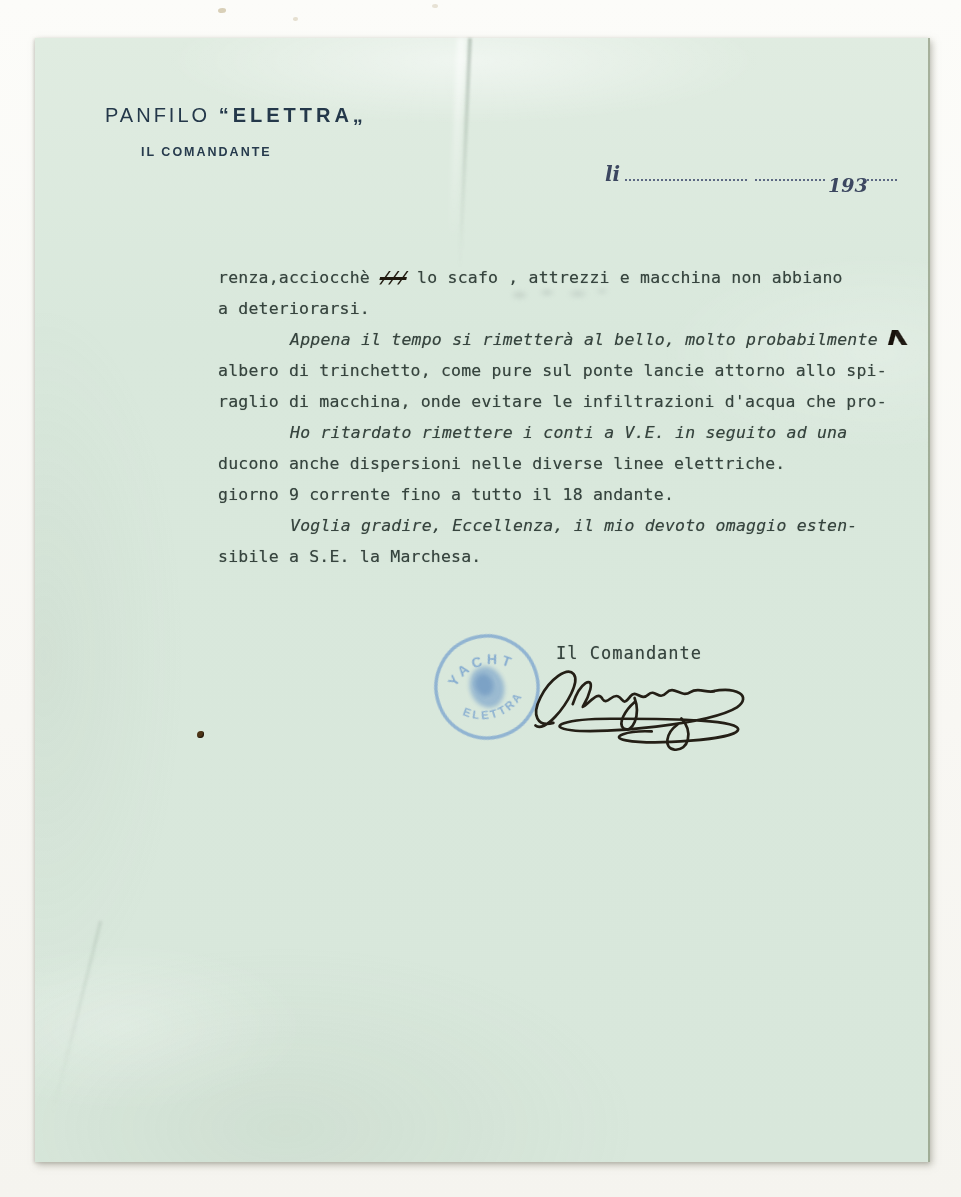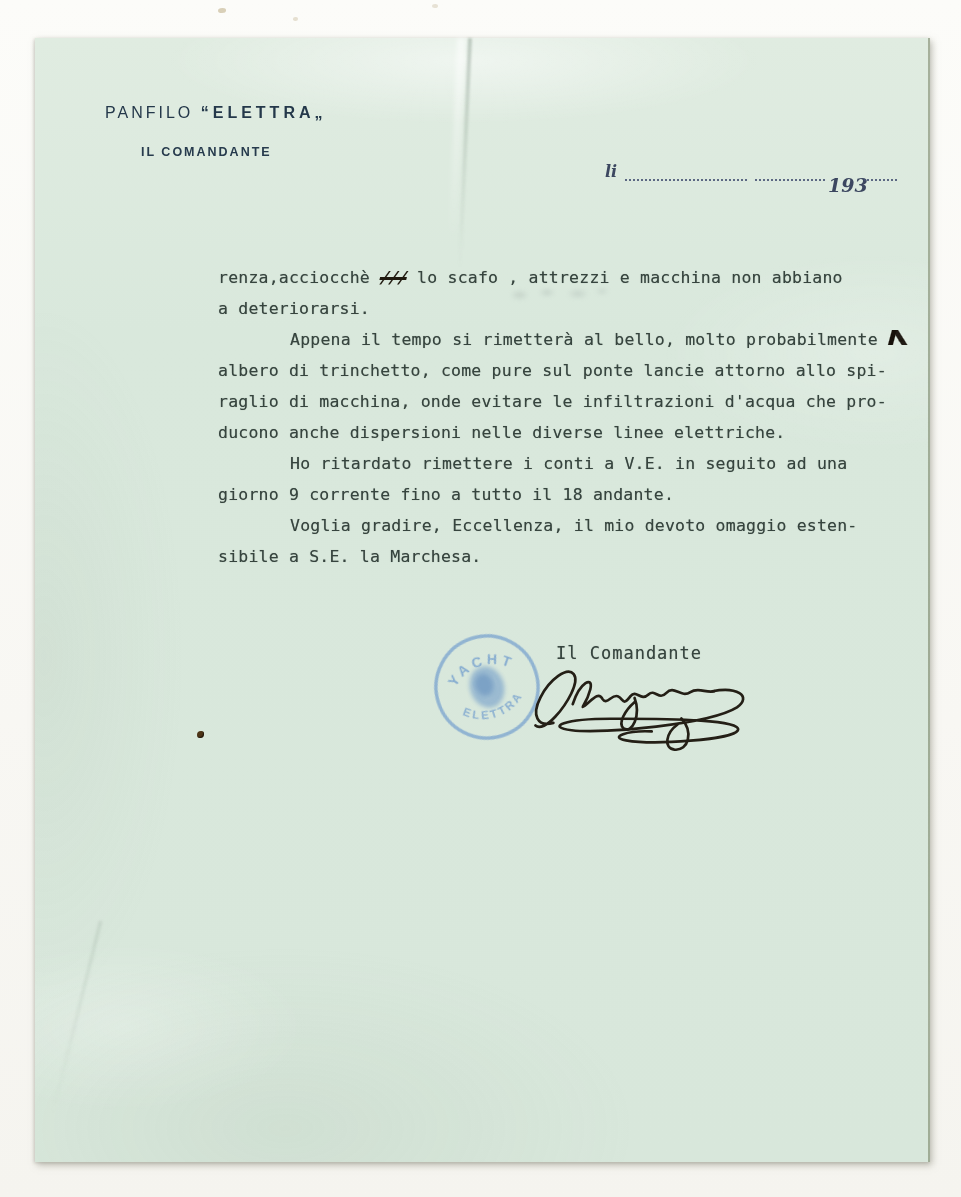--- a/index.html
+++ b/index.html
@@ -33,34 +33,34 @@
     filter:blur(2px);transform:rotate(2.5deg);
   }
   .crease2{
     position:absolute;left:40px;top:880px;width:3px;height:200px;
     background:linear-gradient(to bottom, rgba(120,140,125,.22), transparent);
     filter:blur(1.5px);transform:rotate(14deg);
   }
   
   .lh-line1{
     position:absolute;left:70px;top:66px;
-    font-family:"Liberation Sans",sans-serif;font-size:16px;letter-spacing:3px;
+    font-family:"Liberation Sans",sans-serif;font-size:20px;letter-spacing:3px;
     color:#24384a;white-space:nowrap;
   }
   .lh-line1 .lh-bold{font-weight:800;letter-spacing:4px;}
   .lh-line2{
     position:absolute;left:106px;top:107px;
     font-family:"Liberation Sans",sans-serif;font-size:12.5px;font-weight:600;
     letter-spacing:2px;color:#273b4d;white-space:nowrap;
   }
   
   .dateline{position:absolute;left:0;top:120px;width:100%;height:30px;color:#3c4760;}
   .dateline .li{
     position:absolute;left:570px;top:4px;
-    font-family:"DejaVu Serif",serif;font-style:italic;font-size:16px;font-weight:600;
+    font-family:"DejaVu Serif",serif;font-style:italic;font-size:20px;font-weight:600;
   }
   .dl-dots{position:absolute;height:17px;border-bottom:2px dotted #465273;opacity:.85;}
   .dl-dots.d1{left:590px;top:4px;width:122px;}
   .dl-dots.d2{left:720px;top:4px;width:70px;}
   .dl-dots.d3{left:829px;top:4px;width:33px;}
   .dateline .year{
     position:absolute;left:793px;top:16px;
     font-family:"DejaVu Serif",serif;font-style:italic;font-size:19px;font-weight:600;
   }
   .faded-stamp{
@@ -73,21 +73,21 @@
       radial-gradient(10px 6px at 90% 45%, rgba(140,152,150,.45), transparent 70%);
   }
   
   .letter-body{
     position:absolute;left:183px;top:224px;width:690px;
     font-family:"DejaVu Sans Mono",monospace;font-size:16.5px;line-height:31px;
     letter-spacing:.2px;color:#36443e;
     text-shadow:0 0 .7px rgba(54,68,62,.55);
     white-space:nowrap;
   }
-  .typed-line.indent{padding-left:72px;}
+  .typed-line.indent{padding-left:72px;font-style:italic;}
   .strikeover{
     display:inline-block;font-weight:700;color:#20190f;
     text-decoration:line-through;text-decoration-thickness:2.5px;
     transform:skewX(-14deg);letter-spacing:-1px;text-shadow:none;
   }
   .ink-blot{
     display:inline-block;width:27px;height:15px;margin-left:4px;vertical-align:0px;
     background:
       linear-gradient(105deg, transparent 30%, #17110a 34%, #17110a 46%, transparent 50%),
       linear-gradient(58deg, transparent 52%, rgba(23,17,10,.95) 56%, rgba(23,17,10,.95) 68%, transparent 72%),
@@ -134,22 +134,22 @@
     <span class="year">193</span>
     <span class="dl-dots d3"></span>
   </div>
 
   <div class="letter-body">
       <div class="typed-line"><span>renza,acciocchè </span><span class="strikeover">///</span><span> lo scafo , attrezzi e macchina non abbiano</span></div>
       <div class="typed-line"><span>a deteriorarsi.</span></div>
       <div class="typed-line indent"><span>Appena il tempo si rimetterà al bello, molto probabilmente</span><span class="ink-blot"></span></div>
       <div class="typed-line"><span>albero di trinchetto, come pure sul ponte lancie attorno allo spi-</span></div>
       <div class="typed-line"><span>raglio di macchina, onde evitare le infiltrazioni d'acqua che pro-</span></div>
+      <div class="typed-line indent"><span>Ho ritardato rimettere i conti a V.E. in seguito ad una</span></div>
       <div class="typed-line"><span>ducono anche dispersioni nelle diverse linee elettriche.</span></div>
-      <div class="typed-line indent"><span>Ho ritardato rimettere i conti a V.E. in seguito ad una</span></div>
       <div class="typed-line"><span>giorno 9 corrente fino a tutto il 18 andante.</span></div>
       <div class="typed-line indent"><span>Voglia gradire, Eccellenza, il mio devoto omaggio esten-</span></div>
       <div class="typed-line"><span>sibile a S.E. la Marchesa.</span></div>
     </div>
 
   <div class="closing-title">Il Comandante</div>
 
   <svg class="stamp" viewBox="0 0 120 120">
     <defs>
       <filter id="stampblur">

